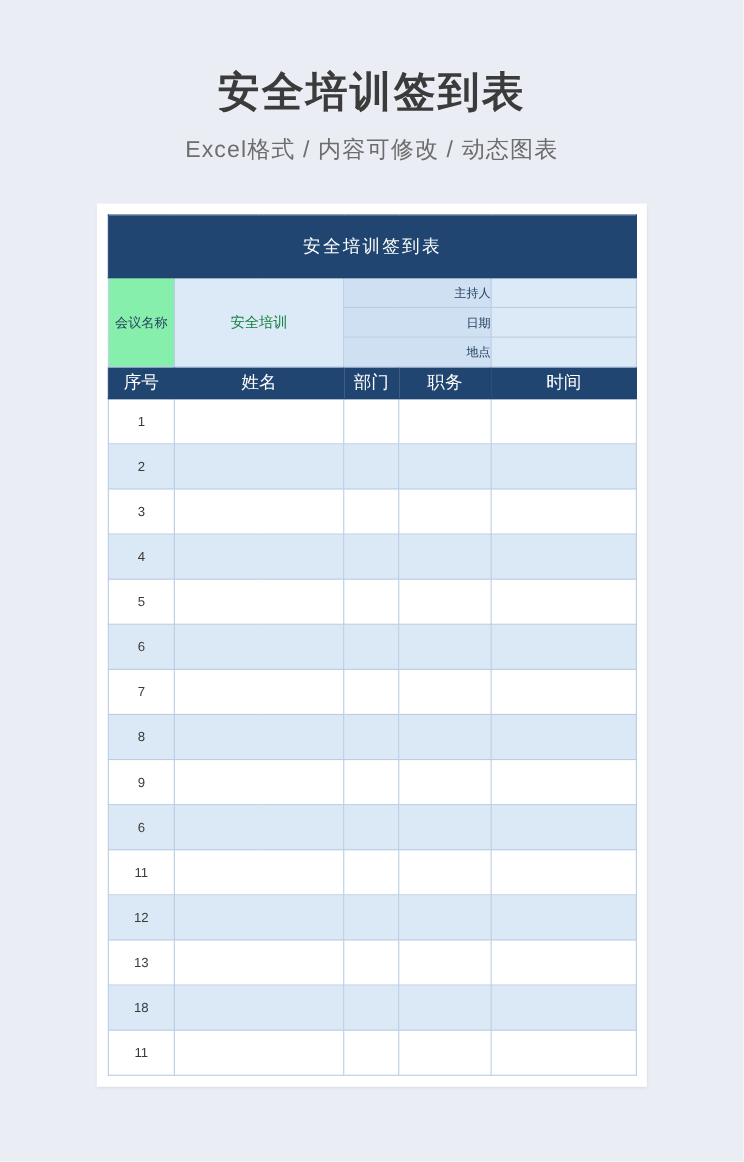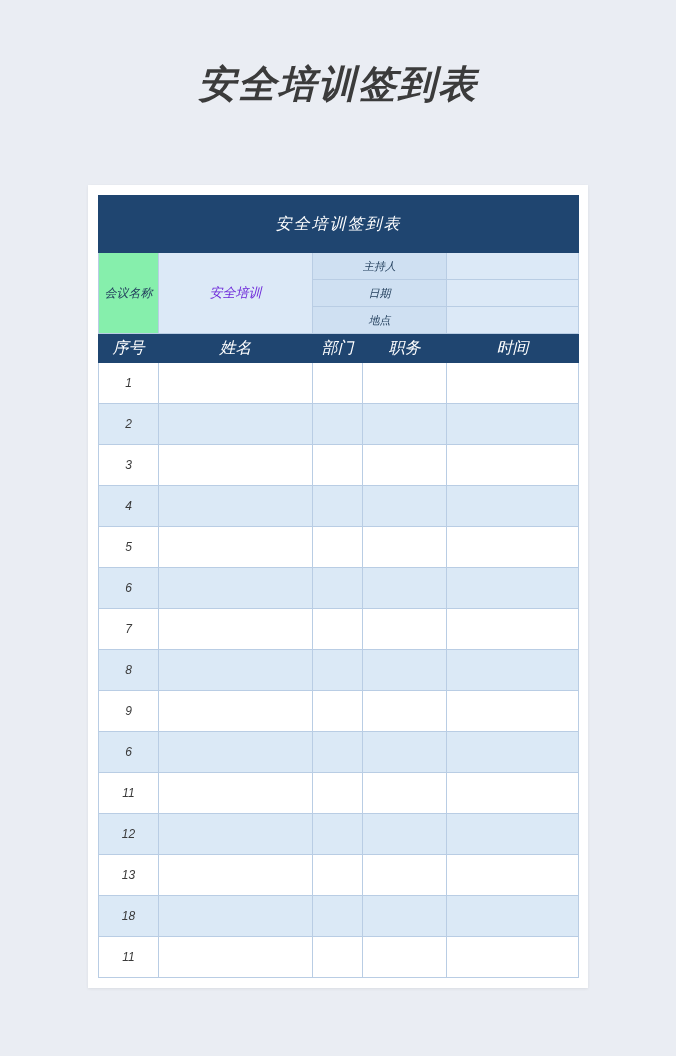--- a/index.html
+++ b/index.html
@@ -12,21 +12,20 @@
     background: #eaedf3;
     font-family: "Liberation Sans", "DejaVu Sans", sans-serif;
     color: #333;
     overflow: hidden;
   }
   .page {
     width: 676px;
     height: 1056px;
     box-sizing: border-box;
     position: relative;
-    font-style: italic;
   }
   .header {
     text-align: center;
     padding-top: 62px;
   }
   .main-title {
     font-size: 38px;
     font-weight: bold;
     color: #3b3b3b;
     letter-spacing: 2px;
@@ -65,38 +64,38 @@
     color: #ffffff;
     text-align: center;
     font-size: 16px;
     font-weight: bold;
     letter-spacing: 2px;
     height: 56px;
     border: 1px solid #1f4570 !important;
   }
   .info-label {
     background: #cfe0f2;
-    text-align: center;
+    text-align: right;
     font-size: 11px;
     font-weight: bold;
     color: #24405e;
     height: 26px;
   }
   .info-label-tall {
     background: #86efac;
     text-align: center;
     font-size: 12px;
     font-weight: bold;
     color: #24405e;
   }
   .info-value {
     background: #dce9f7;
     text-align: center;
     font-size: 13px;
-    color: #6d28d9;
+    color: #15803d;
   }
   .info-blank {
     background: #dce9f7;
   }
   .col-head {
     background: #1f4570;
     color: #ffffff;
     text-align: center;
     font-size: 16px;
     font-weight: bold;
@@ -120,20 +119,21 @@
     color: #3a3a3a;
   }
 </style>
 </head>
 <body>
 
 <div class="page">
 
   <div class="header">
     <div class="main-title">安全培训签到表</div>
+    <div class="sub-title">Excel格式 / 内容可修改 / 动态图表</div>
   </div>
 
   <div class="sheet-wrap">
     <table class="sheet">
       <colgroup>
         <col style="width:60px">
         <col style="width:76px">
         <col style="width:78px">
         <col style="width:50px">
         <col style="width:84px">

